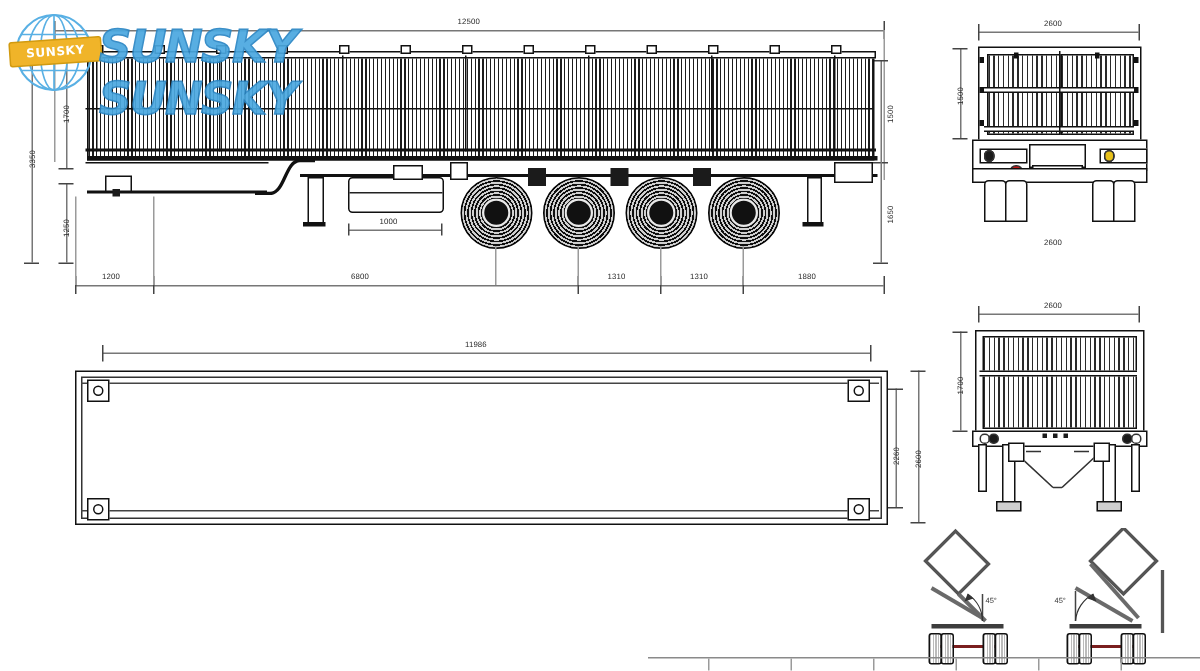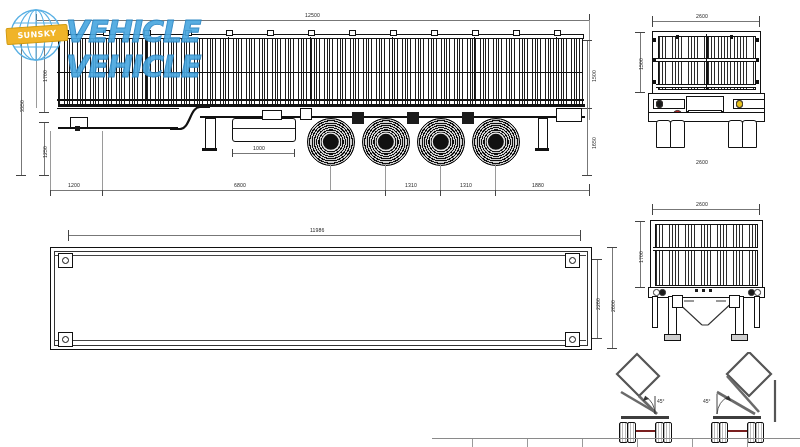--- a/index.html
+++ b/index.html
@@ -99,21 +99,21 @@
       <ellipse cx="28" cy="27" rx="9" ry="25" fill="none" stroke="#59b0e4" stroke-width="1.1"></ellipse>
       <ellipse cx="28" cy="27" rx="17" ry="25" fill="none" stroke="#59b0e4" stroke-width="1.1"></ellipse>
       <line x1="3" y1="27" x2="53" y2="27" stroke="#59b0e4" stroke-width="1.1"></line>
       <path d="M6 15 H50" fill="none" stroke="#59b0e4" stroke-width="1"></path>
       <path d="M6 39 H50" fill="none" stroke="#59b0e4" stroke-width="1"></path>
       <line x1="28" y1="2" x2="28" y2="52" stroke="#59b0e4" stroke-width="1.1"></line>
     </svg>
     <div class="banner">
       <span>SUNSKY</span>
     </div>
-    <div class="txt">VEHICLE VEHICLE</div>
+    <div class="txt">SUNSKY SUNSKY</div>
   </div>
 
   <div id="sideview">
 
     <div class="hline" style="left:36px;top:20px;width:553px;"></div>
     <div class="tick" style="left:36px;top:14px;height:12px;"></div>
     <div class="tick" style="left:589px;top:14px;height:12px;"></div>
     <div class="dimtext" style="left:305px;top:13px;">12500</div>
     <div class="vline" style="left:36px;top:20px;height:88px;border-left-color:#9a9a9a;"></div>
     <div class="vline" style="left:589px;top:20px;height:100px;border-left-color:#9a9a9a;"></div>

